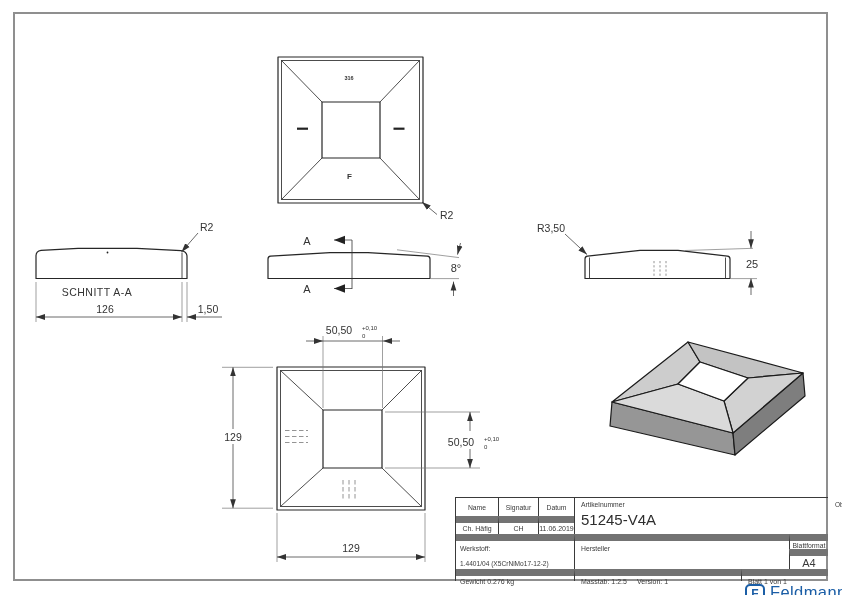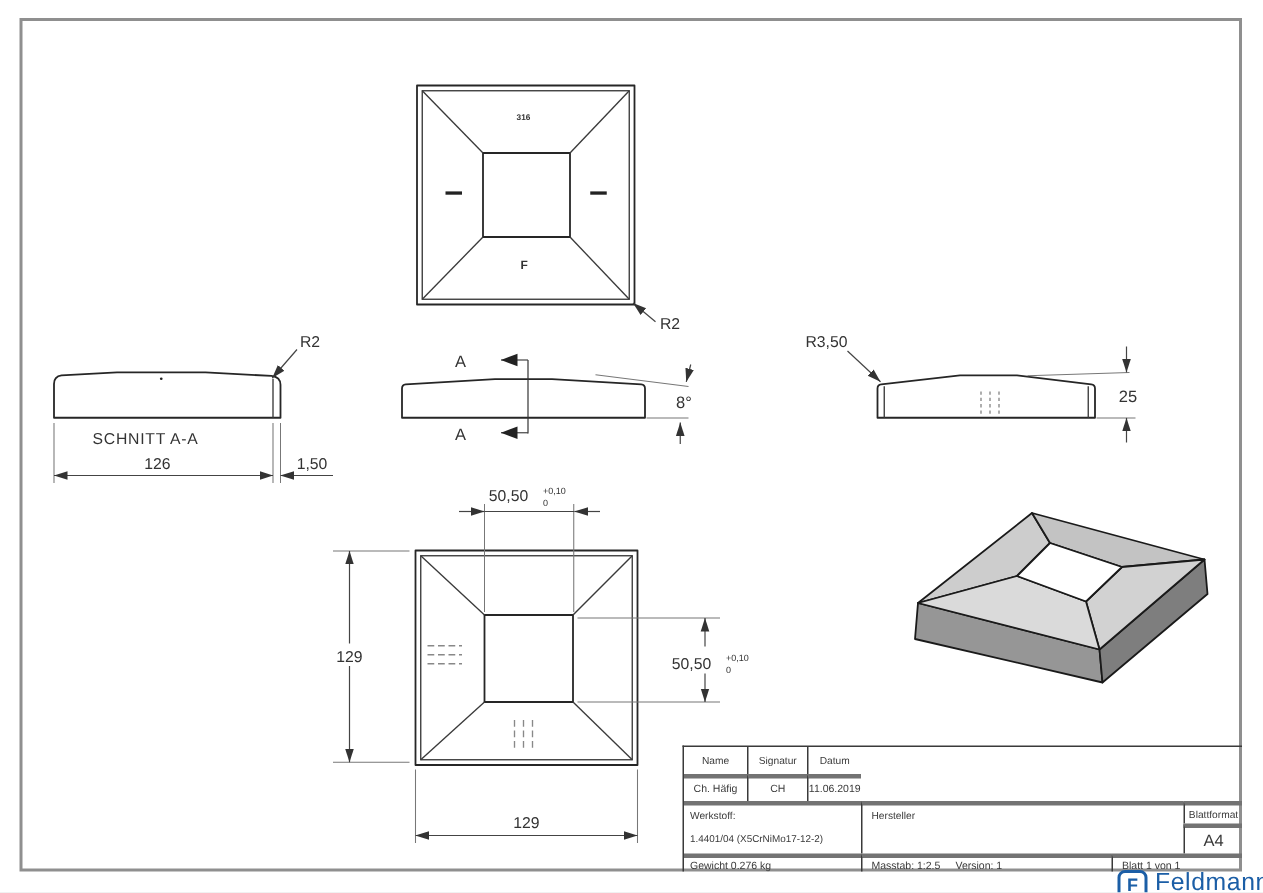--- a/index.html
+++ b/index.html
@@ -12,21 +12,21 @@
   .thin{stroke:#3a3a3a;stroke-width:0.9;fill:none;}
   .dim{stroke:#444;stroke-width:0.8;fill:none;}
   .ext{stroke:#777;stroke-width:0.7;fill:none;}
   .hidden-line{stroke:#888;stroke-width:0.9;fill:none;}
   .dimtxt{font-size:10.5px;}
   .toltxt{font-size:6px;}
   
   #tblock{position:absolute;left:455px;top:497px;width:372px;height:83px;
     border-left:1px solid #3a3a3a;border-top:1px solid #3a3a3a;font-size:7px;color:#3a3a3a;}
   .cell{position:absolute;box-sizing:border-box;}
-  .bL{border-left:1px solid #3a3a3a;} .bT{border-top:3px solid #737373;}
+  .bL{border-left:1px solid #3a3a3a;} .bT{border-top:7px solid #737373;}
   .ctr{display:flex;align-items:center;justify-content:center;text-align:center;}
   .lbl{font-size:6.8px;color:#3a3a3a;}
   #logo-box{position:absolute;left:165px;top:42px;width:170px;height:27px;}
   #logo-icon{position:absolute;left:5px;top:1px;width:16px;height:16px;border:2.6px solid #1b5ea6;
     border-radius:5px;display:flex;align-items:center;justify-content:center;
     font-weight:bold;font-size:12px;color:#1b5ea6;}
   #logo-text{position:absolute;left:30px;top:0px;font-size:16.5px;color:#1b5ea6;letter-spacing:0.4px;}
 </style>
 </head>
 <body>
@@ -172,20 +172,25 @@
 
 
 <div id="tblock">
   <div class="cell ctr lbl" style="left:0;top:0;width:42px;height:18px;">Name</div>
   <div class="cell ctr lbl bL" style="left:42px;top:0;width:40px;height:18px;">Signatur</div>
   <div class="cell ctr lbl bL" style="left:82px;top:0;width:36px;height:18px;">Datum</div>
   <div class="cell ctr bT" style="left:0;top:18px;width:42px;height:18px;">Ch. Häfig</div>
   <div class="cell ctr bT bL" style="left:42px;top:18px;width:40px;height:18px;">CH</div>
   <div class="cell ctr bT bL" style="left:82px;top:18px;width:36px;height:18px;">11.06.2019</div>
 
+  <div class="cell bL" style="left:118px;top:0;width:254px;height:36px;">
+    <div class="cell lbl" style="left:6px;top:3px;">Artikelnummer</div>
+    <div class="cell" style="left:6px;top:13px;font-size:15px;color:#2d2d2d;">51245-V4A</div>
+    <div class="cell lbl" style="left:260px;top:3px;white-space:pre;font-size:6.5px;">Oberfläche:  Geschliffen Korn 240</div>
+  </div>
 
   <div class="cell bT" style="left:0;top:36px;width:118px;height:35px;">
     <div class="cell lbl" style="left:4px;top:4px;">Werkstoff:</div>
     <div class="cell" style="left:4px;top:19px;font-size:6.6px;white-space:nowrap;">1.4401/04 (X5CrNiMo17-12-2)</div>
   </div>
 
   <div class="cell bT bL" style="left:118px;top:36px;width:215px;height:35px;">
     <div class="cell lbl" style="left:6px;top:4px;">Hersteller</div>
     <div id="logo-box">
       <div id="logo-icon">F</div>

